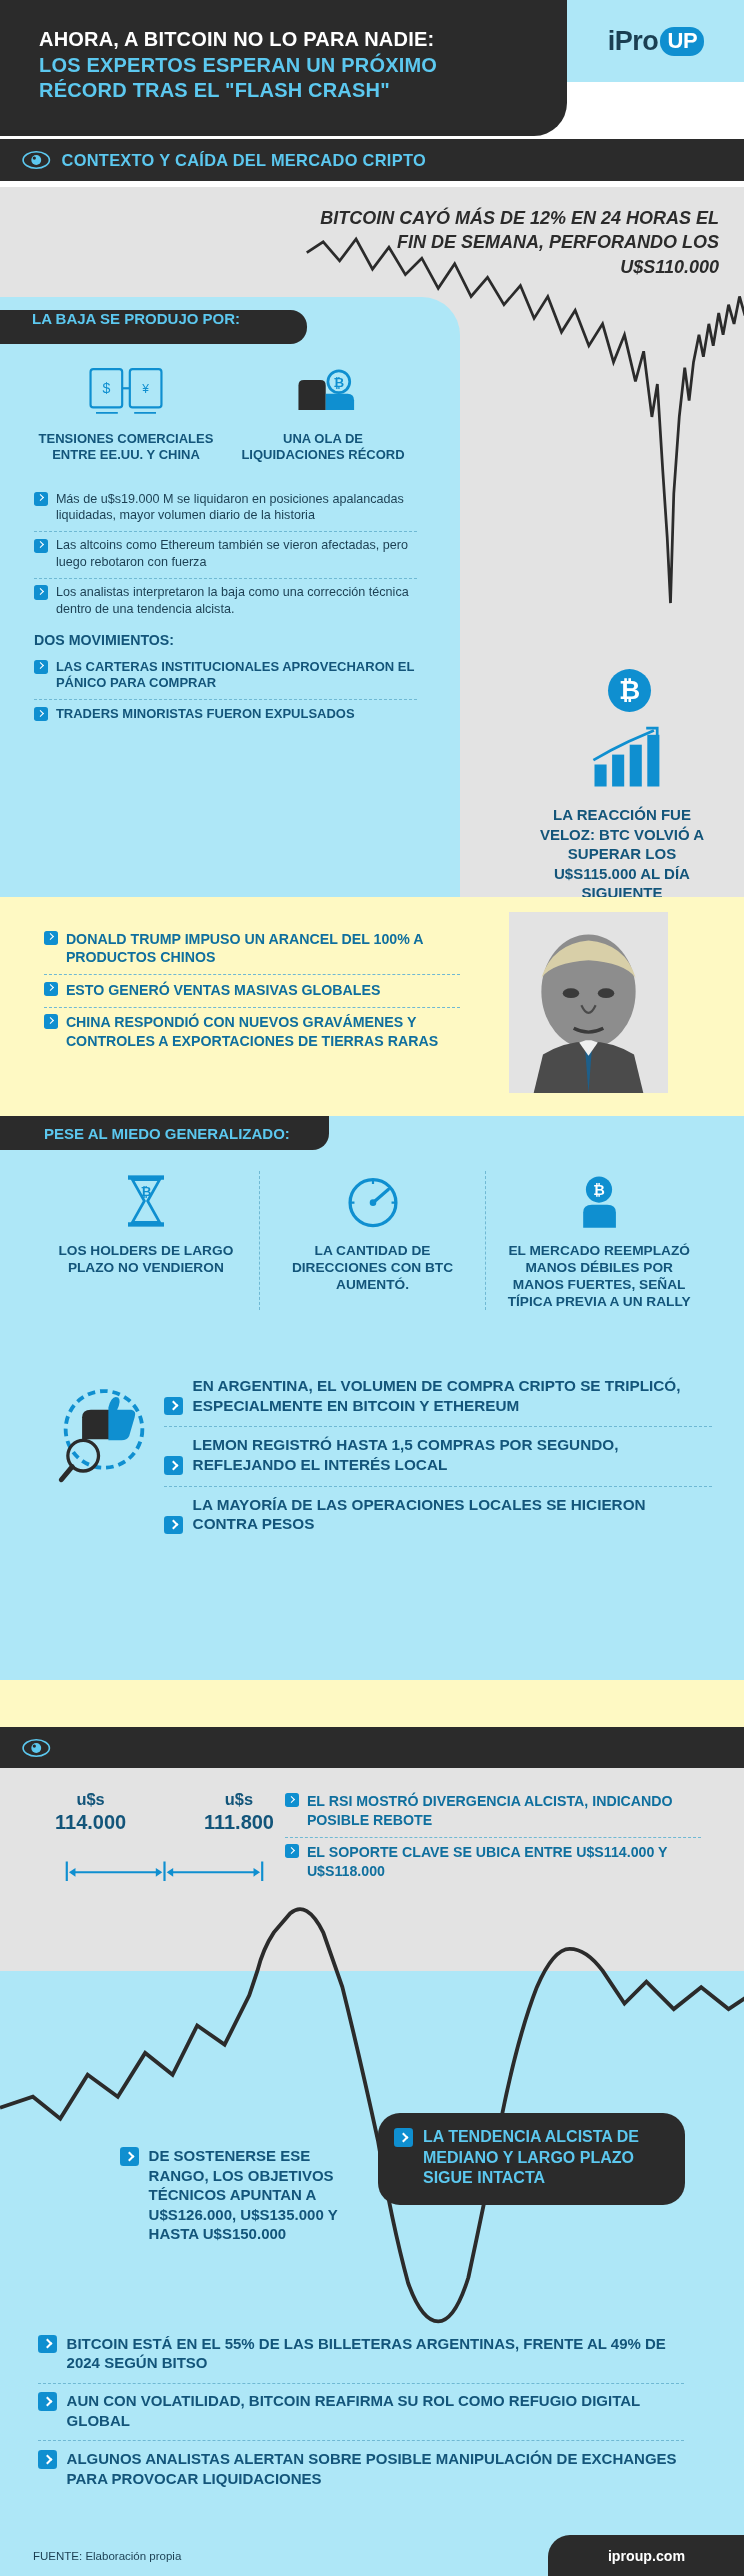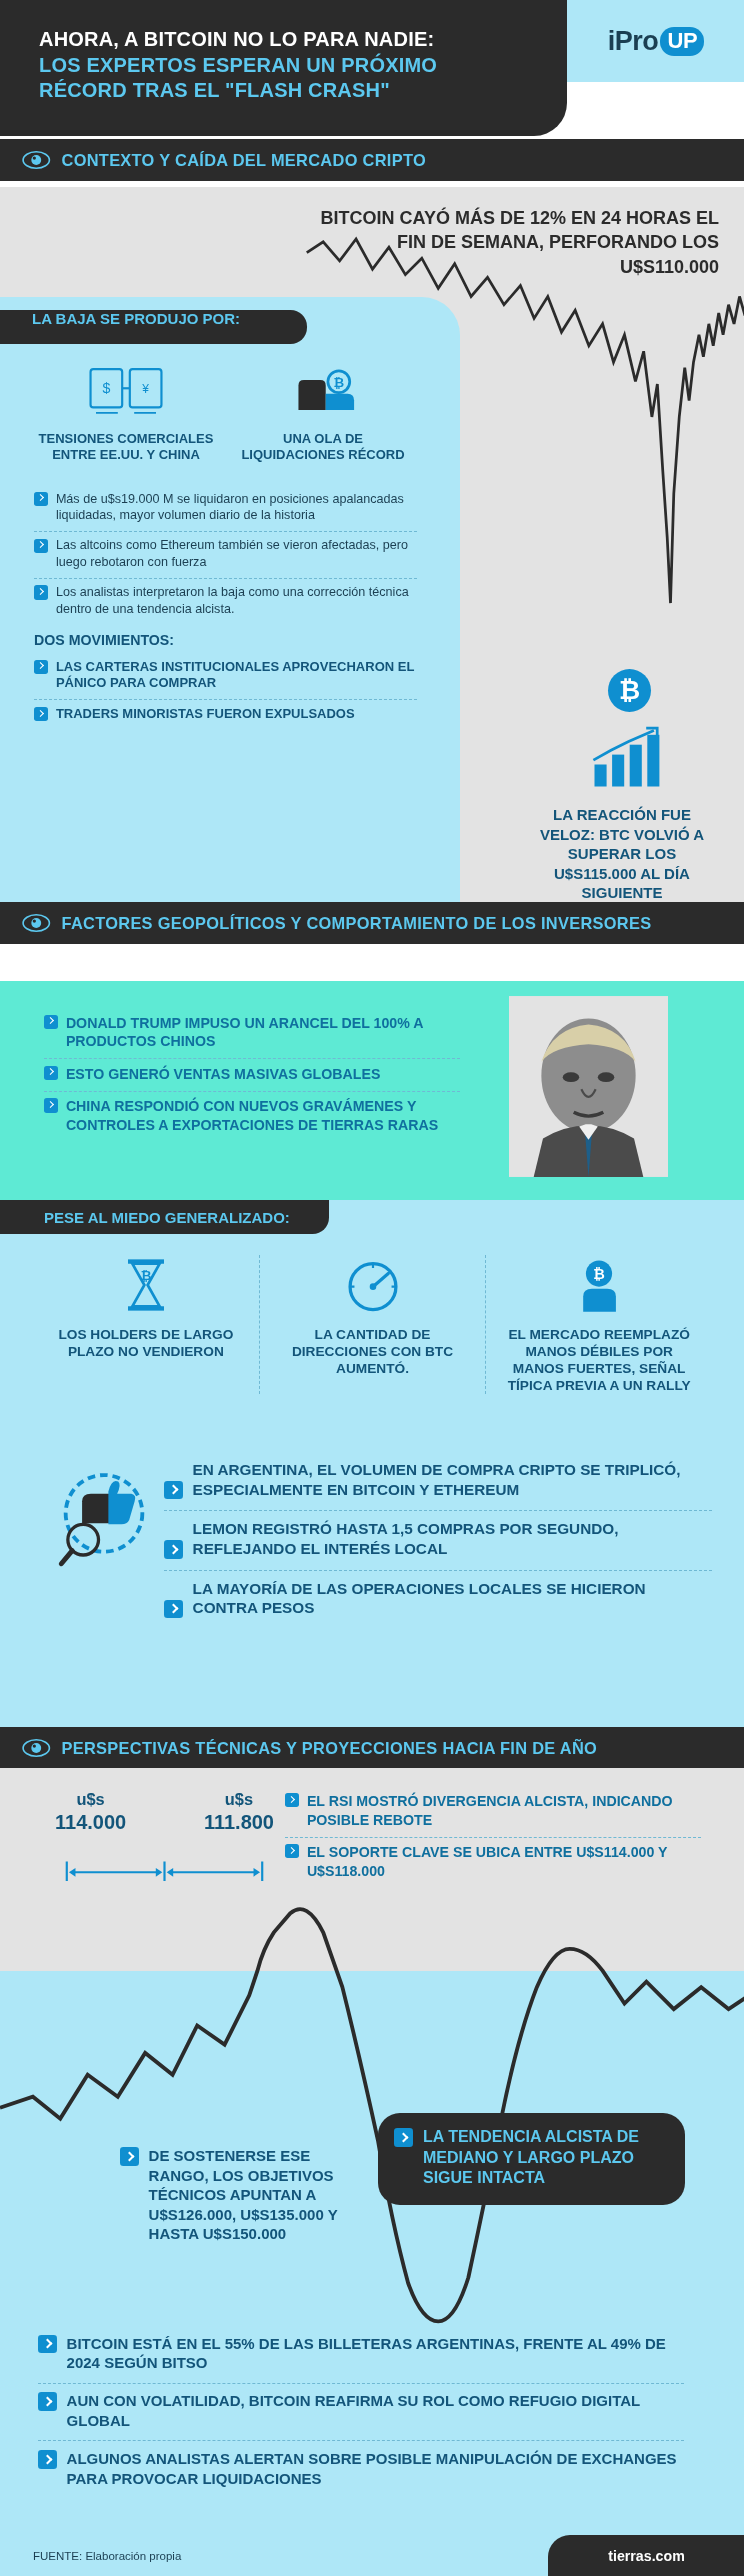--- a/index.html
+++ b/index.html
@@ -116,20 +116,21 @@
     position: absolute;
     top: 19px;
     right: 26px;
     width: 416px;
     text-align: right;
     color: #2b2b2b;
     font-size: 18px;
     font-weight: bold;
     line-height: 1.35;
     text-transform: uppercase;
+    font-style: italic;
   }
   .b1-subbar {
     position: absolute;
     top: 123px; left: 0;
     width: 307px;
     height: 34px;
     background: #2b2b2b;
     border-top-right-radius: 16.4px;
     border-bottom-right-radius: 16.4px;
     display: flex;
@@ -240,24 +241,24 @@
   .b1-chart {
     position: absolute;
     top: 0; left: 0;
     width: 745px; height: 715px;
     pointer-events: none;
   }
 
   
   .block2 {
     position: absolute;
-    top: 981px; left: 0;
+    top: 897px; left: 0;
     width: 745px;
     height: 854px;
-    background: #5eead4;
+    background: #fef9c3;
     overflow: hidden;
   }
   .b2-bullets {
     position: absolute;
     top: 27px; left: 44px;
     width: 416px;
   }
   .bullet-b2 .txt {
     color: #0f6f9e;
     font-size: 14.2px;
@@ -682,21 +683,20 @@
       </div>
     </div>
   </div>
 
   <div class="section-bar" style="top:1727px;">
     <svg class="eye" viewBox="0 0 52 40">
       <ellipse cx="26" cy="20" rx="24" ry="15" fill="none" stroke="#5cc8ef" stroke-width="3"></ellipse>
       <circle cx="26" cy="20" r="9" fill="#5cc8ef"></circle>
       <circle cx="22.5" cy="16.5" r="3" fill="#2b2b2b"></circle>
     </svg>
-    <div class="section-title">Perspectivas técnicas y proyecciones hacia fin de año</div>
   </div>
 
   <div class="block3">
 
     <div class="b3-prices">
       <div class="price">
         <span class="u">u$s</span>
         <span class="v">114.000</span>
       </div>
       <div class="price">
@@ -752,18 +752,18 @@
       <div class="bullet-fin">
         <span class="chev-big"></span>
         <span class="txt">Algunos analistas alertan sobre posible manipulación de exchanges para provocar liquidaciones</span>
       </div>
     </div>
   </div>
 
   <div class="footer">
     <div class="src">FUENTE: Elaboración propia</div>
     <div class="footer-dark">
-      <span>tierras.com</span>
+      <span>iproup.com</span>
     </div>
   </div>
 
 </div>
 
 
 </body></html>

